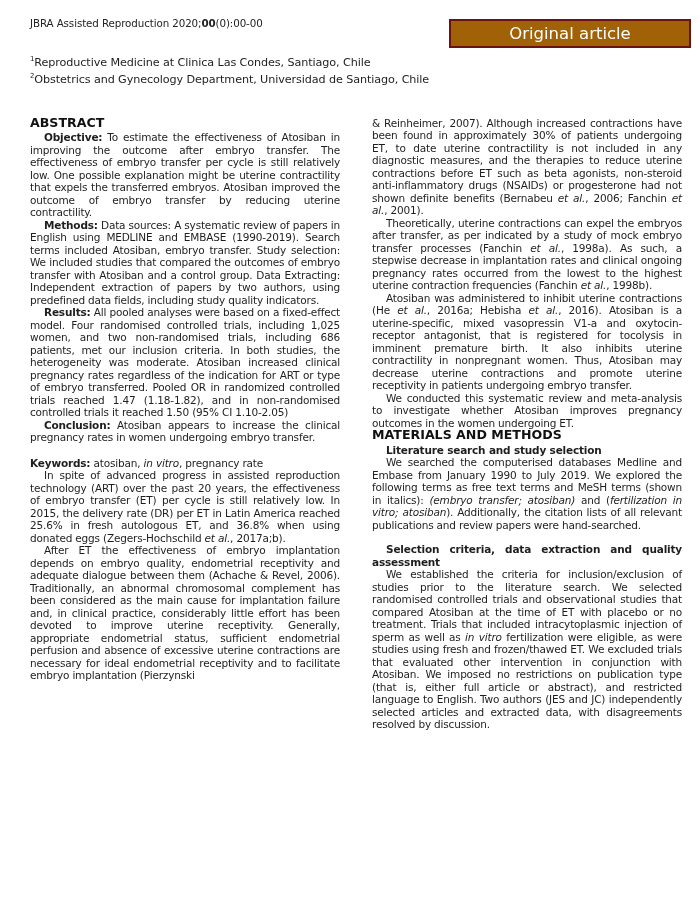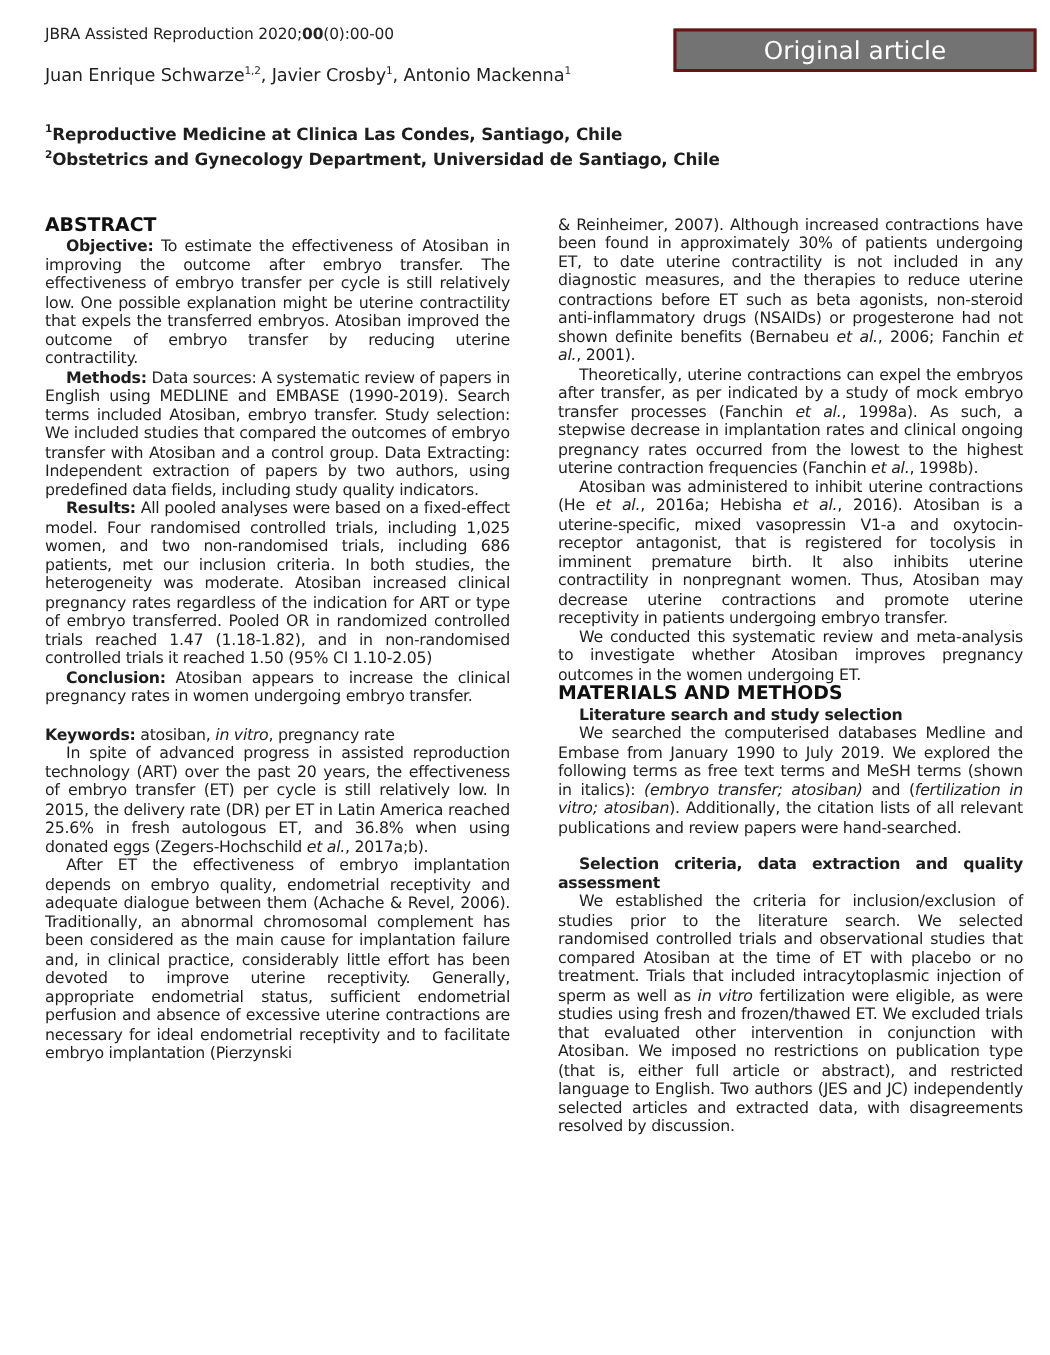--- a/index.html
+++ b/index.html
@@ -15,39 +15,39 @@
   }
   .b { font-weight:bold; }
   .i { font-style:italic; }
   sup { font-size:7px; line-height:0; vertical-align:super; }
 
   
   .journal-meta { font-size:10.3px; line-height:1.4; color:#232323; letter-spacing:-0.1px; }
   .badge {
     position:absolute; top:19px; right:9px;
     width:238px; height:25px;
-    background:#737373;
+    background:#a16207;
     border:2px solid #6b1212;
     color:#ffffff;
     font-size:16.5px;
     text-align:center;
     line-height:25px;
   }
 
   
   .title {
     margin:24px 0 0 0;
     font-size:19.4px; font-weight:400;
     line-height:1.3;
     text-align:justify;
     color:#161616;
     letter-spacing:-0.2px;
   }
   .authors { margin-top:13px; font-size:11.8px; letter-spacing:-0.1px; }
-  .affils  { margin-top:25px; font-size:11.2px; line-height:1.45; letter-spacing:-0.1px;font-weight:bold; }
+  .affils  { margin-top:25px; font-size:11.2px; line-height:1.45; letter-spacing:-0.1px; }
 
   
   .columns { display:flex; gap:32px; margin-top:29px; }
   .col {
     width:310px; flex:0 0 auto;
     font-size:10.5px;
     line-height:12.5px;
     text-align:justify;
     letter-spacing:-0.18px;
     color:#1e1e1e;
@@ -71,21 +71,20 @@
 
 <div class="page">
 
   <div class="journal-meta">
     <div><span>JBRA Assisted Reproduction 2020;</span><span class="b">00</span><span>(0):00-00</span></div>
   </div>
 
   <div class="badge">Original article</div>
 
 
-  <div class="authors"><span>Juan Enrique Schwarze</span><sup>1,2</sup><span>, Javier Crosby</span><sup>1</sup><span>, Antonio Mackenna</span><sup>1</sup></div>
 
   <div class="affils">
     <div><sup>1</sup><span>Reproductive Medicine at Clinica Las Condes, Santiago, Chile</span></div>
     <div><sup>2</sup><span>Obstetrics and Gynecology Department, Universidad de Santiago, Chile</span></div>
   </div>
 
   <div class="columns">
 
     <div class="col">
       <h2>ABSTRACT</h2>

